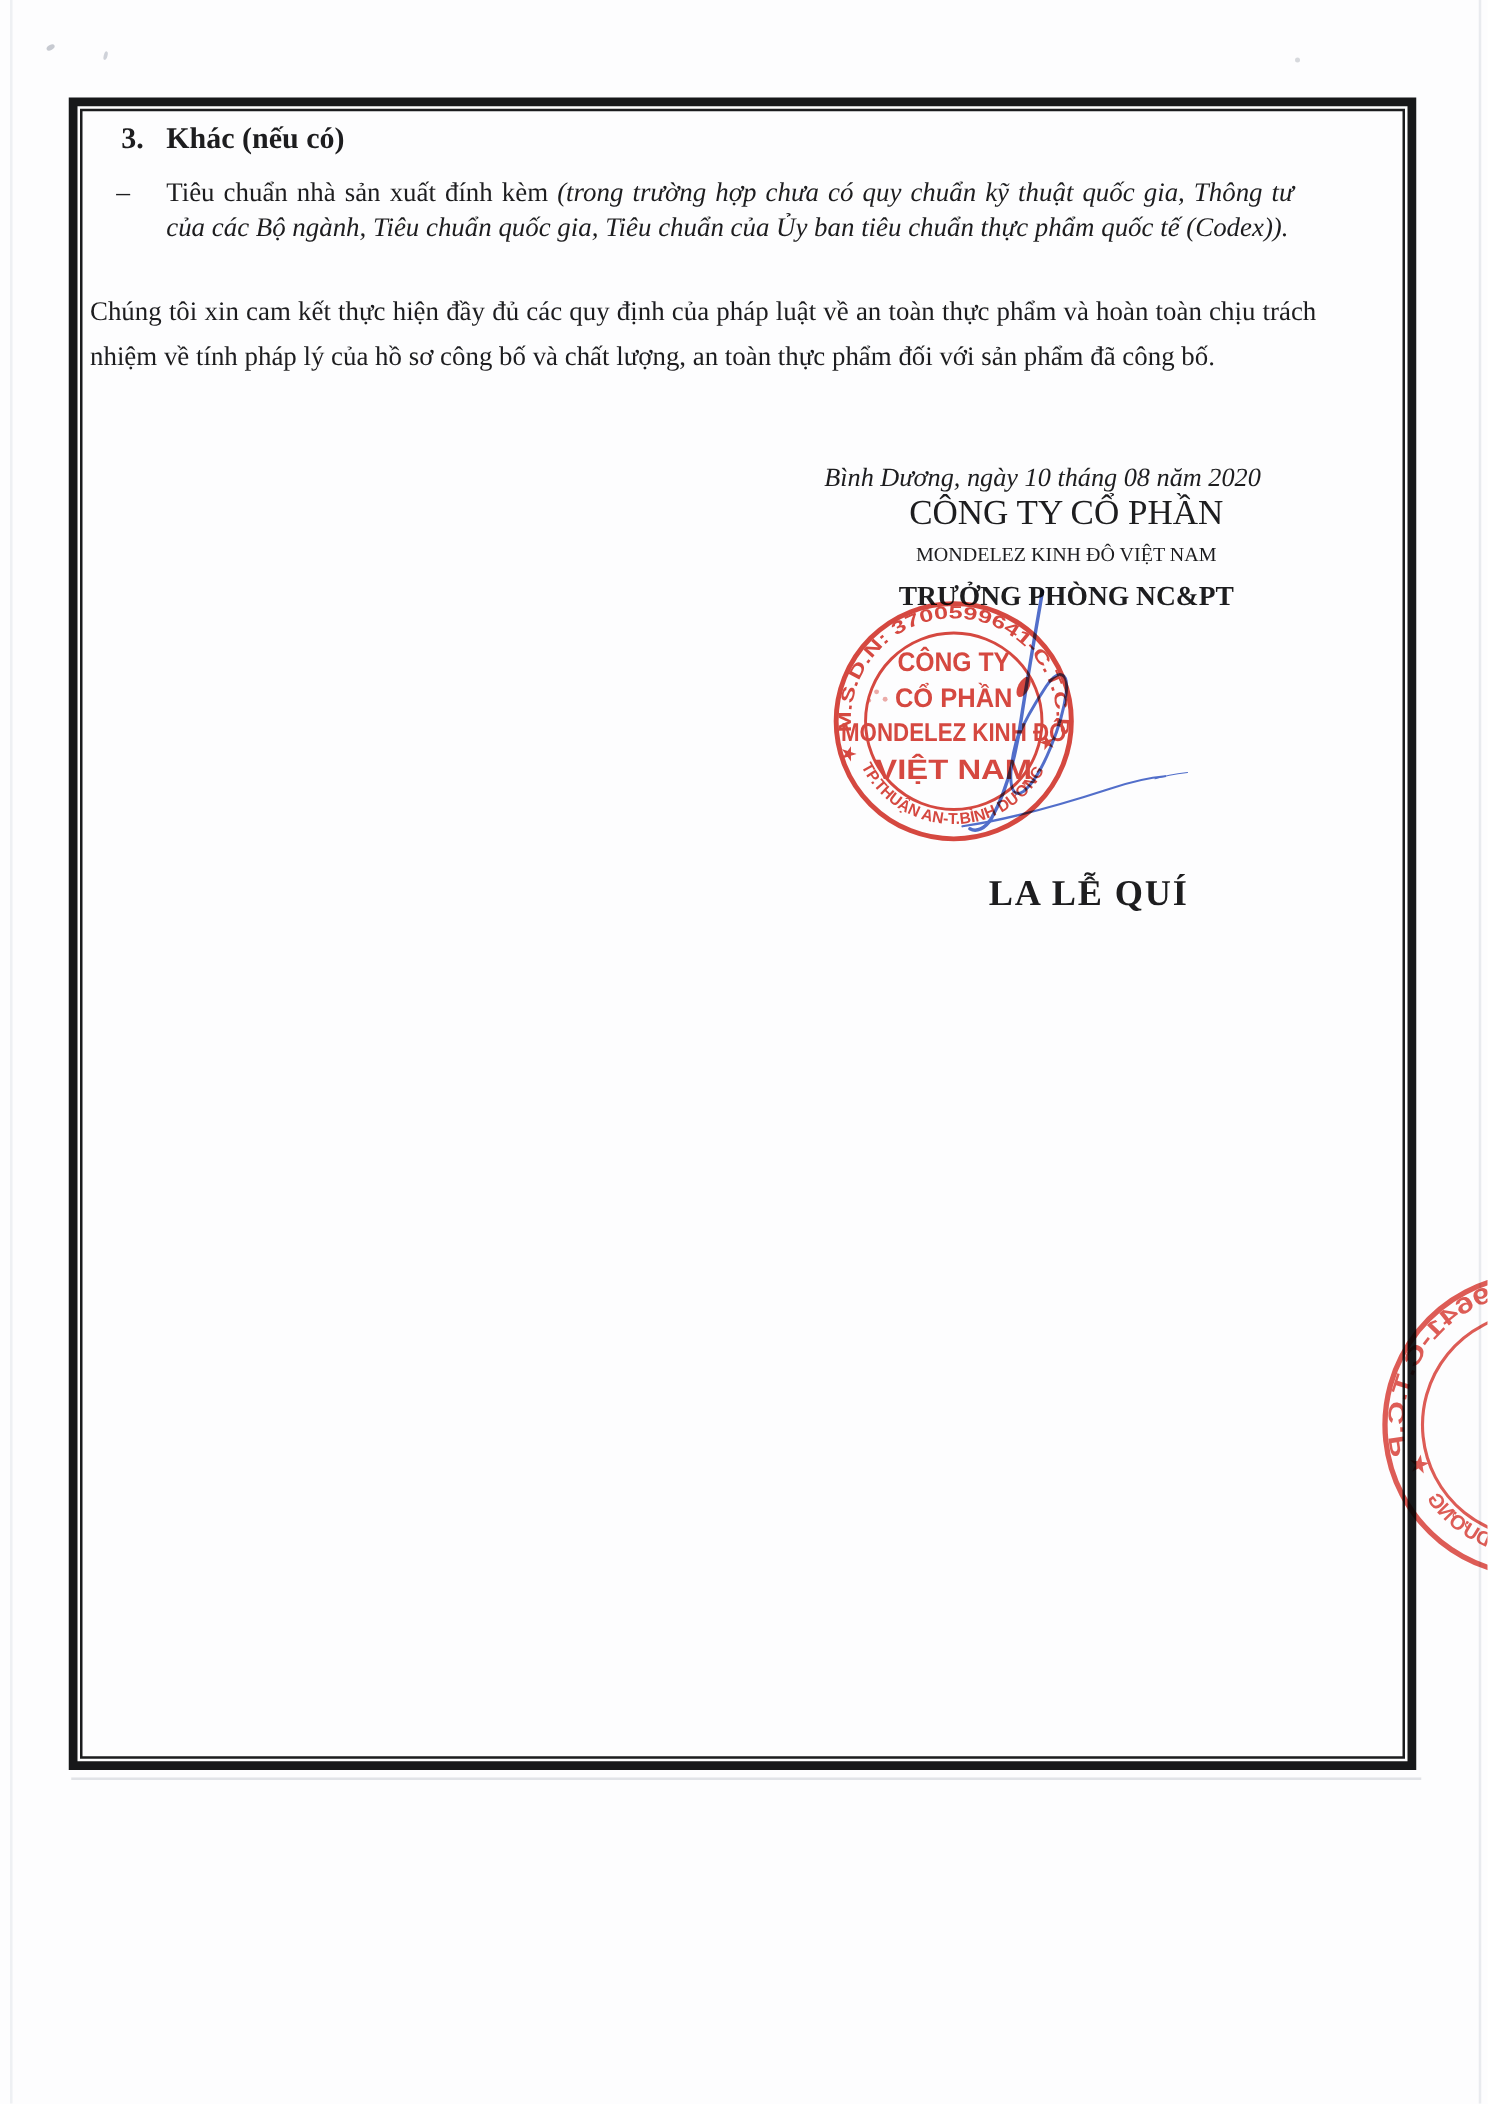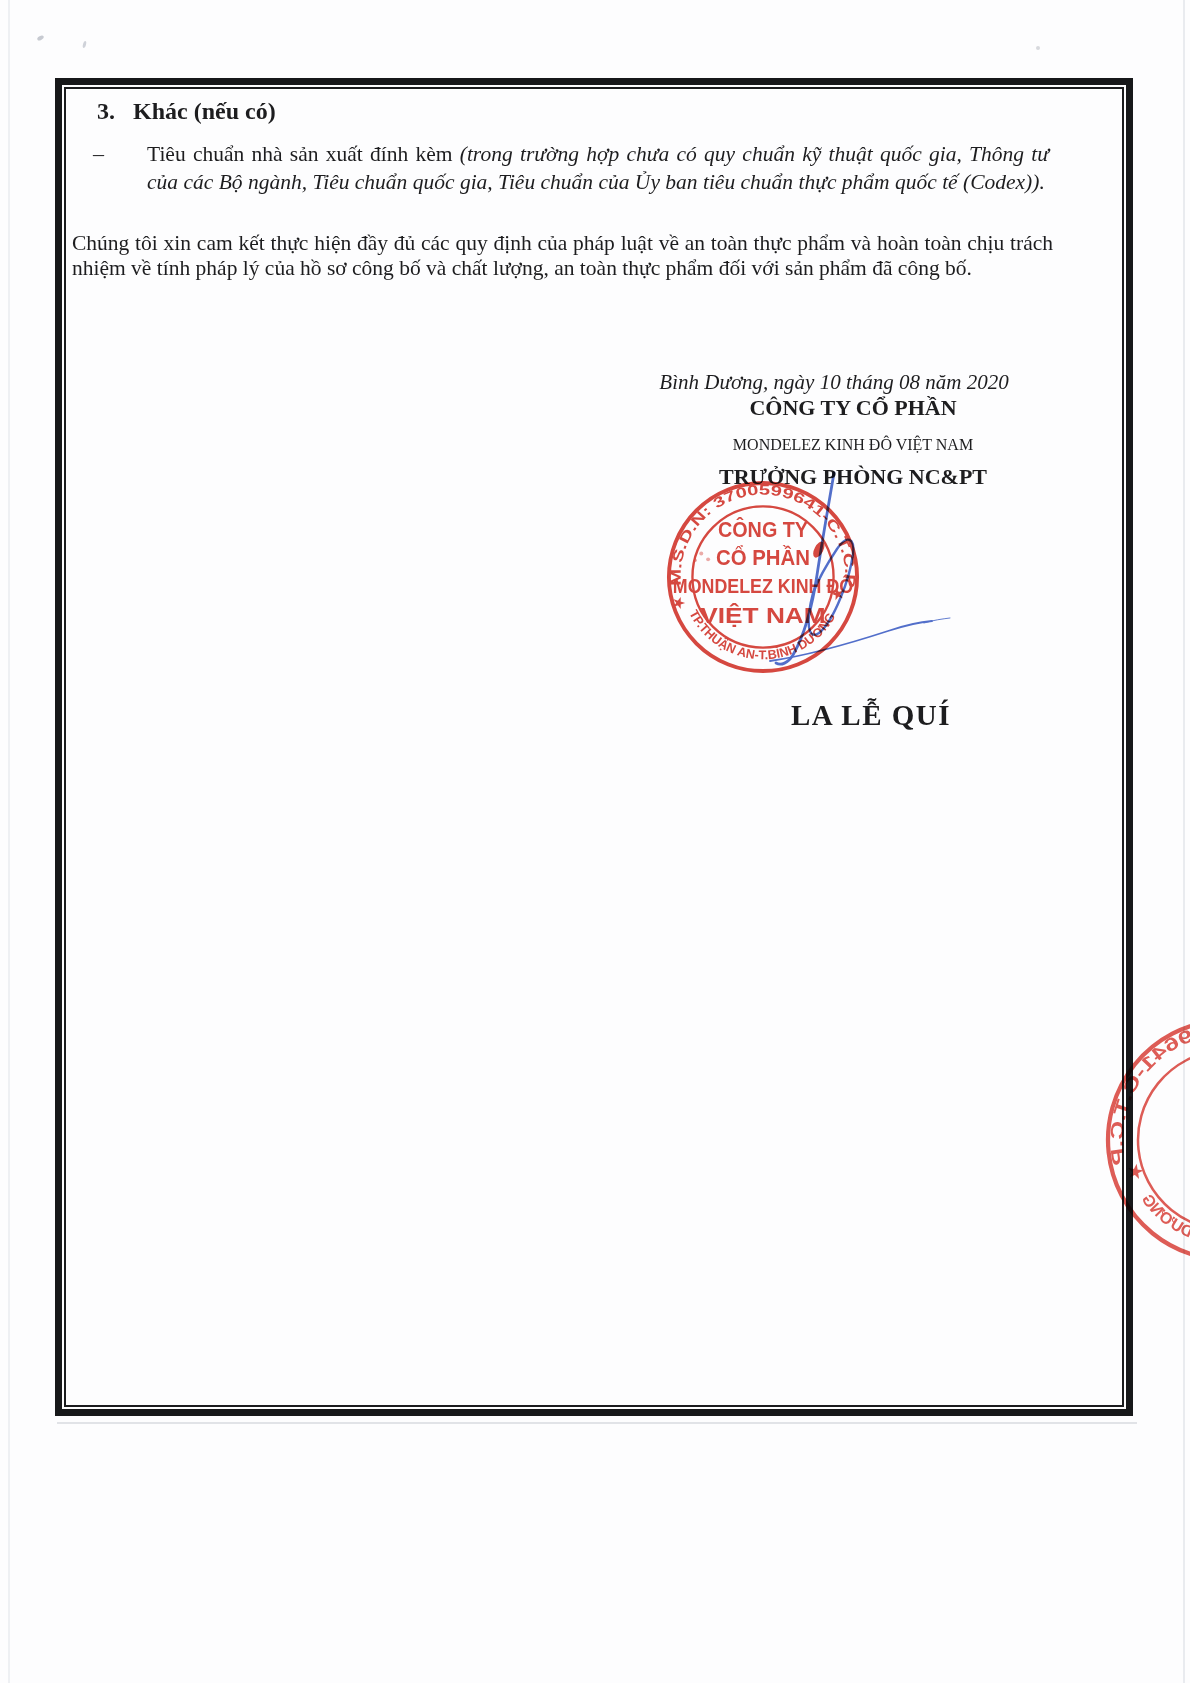--- a/index.html
+++ b/index.html
@@ -26,31 +26,31 @@
   }
   .frame-inner{
     position:absolute;inset:2px;
     border:2px solid #1b1c1e;
   }
   
   .section-heading{left:97px;top:98px;width:700px;font-size:24px;font-weight:bold;}
   .section-heading .num{display:inline-block;width:36px;}
   .list-marker{left:93px;top:141px;font-size:22px;}
   .list-text{
-    left:147px;top:140px;width:902px;
+    left:133px;top:140px;width:902px;
     font-size:21.5px;line-height:28px;text-align:justify;
   }
   .list-text .it{font-style:italic;}
   .commitment{
     left:72px;top:231px;width:981px;
-    font-size:21.5px;line-height:25px;text-align:justify;
+    font-size:21.5px;line-height:36px;text-align:justify;
   }
   .sig-line{left:566px;width:574px;text-align:center;white-space:nowrap;}
   .place-date{top:370px;font-size:21px;font-style:italic;transform:translateX(-19px);}
-  .company-type{top:395px;font-size:22px;font-weight:bold;}
+  .company-type{top:395px;font-size:28px;font-weight:normal;}
   .company-name{top:436px;font-size:16px;font-weight:normal;}
   .signer-title{top:464px;font-size:22px;font-weight:bold;}
   .signer-name{top:699px;font-size:29px;font-weight:bold;letter-spacing:1.5px;transform:translateX(18px);}
   
   .stamp{
     left:665px;top:479px;
     mix-blend-mode:multiply;
     opacity:.93;
   }
   .edge-stamp{

